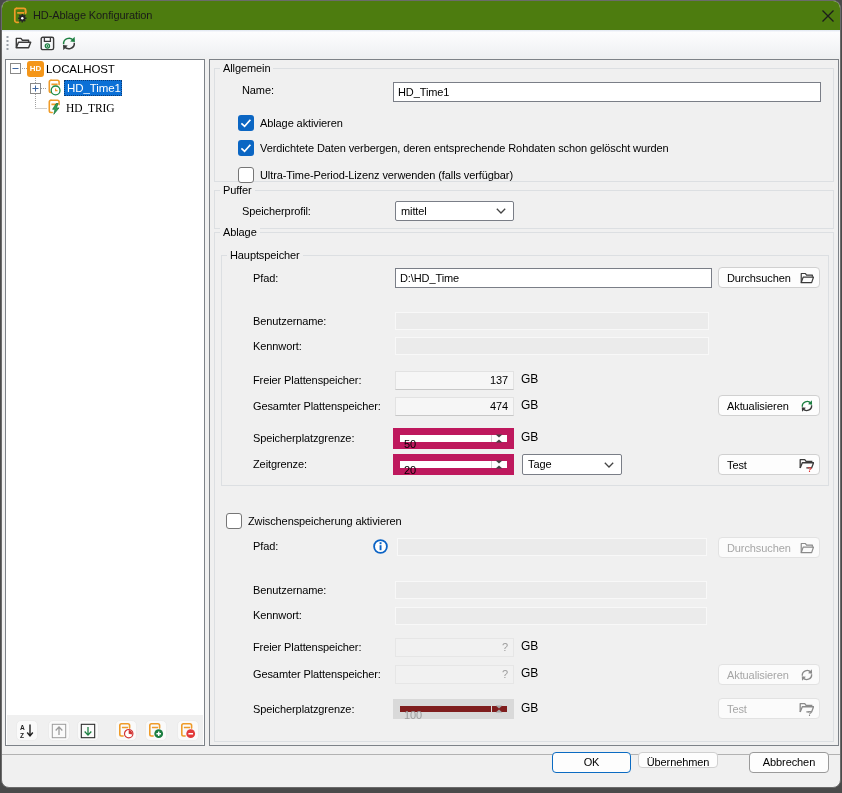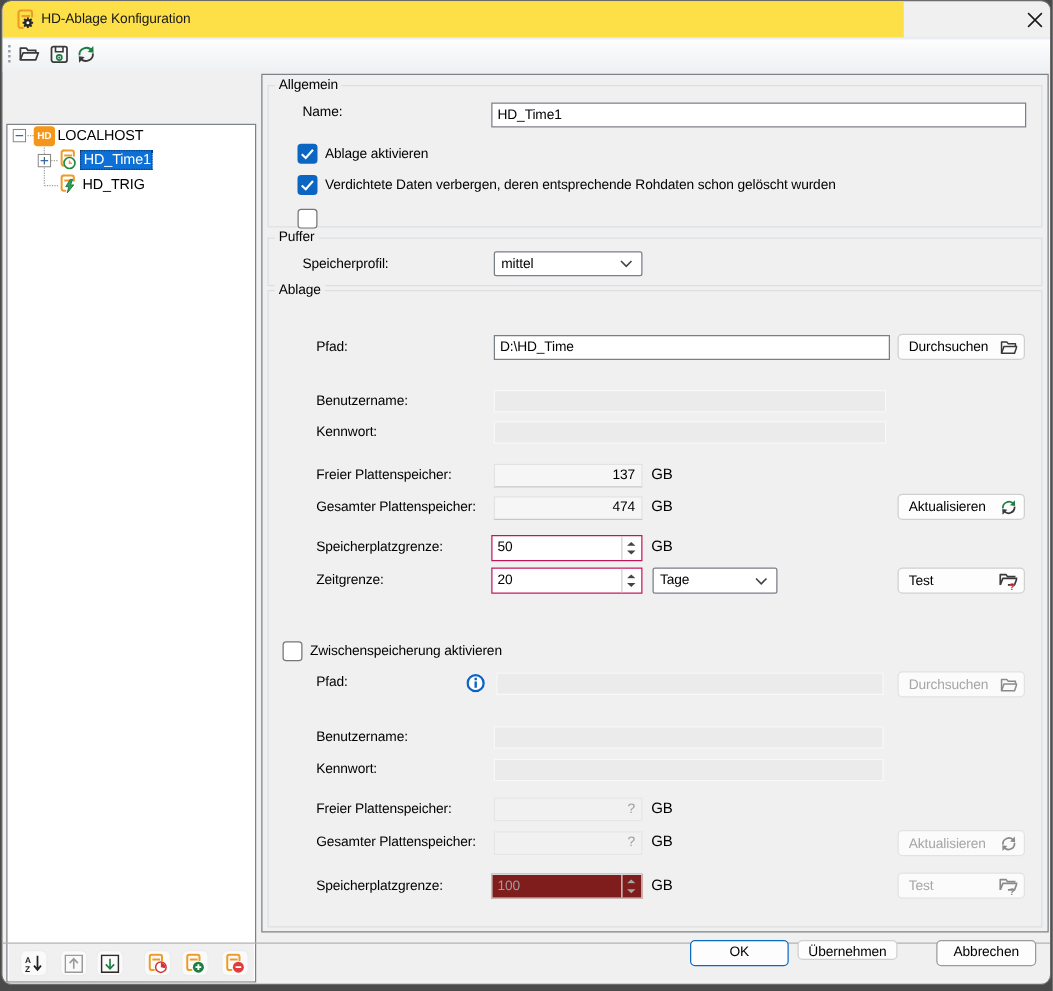--- a/index.html
+++ b/index.html
@@ -20,32 +20,32 @@
   .btn .bt { position:absolute; left:8px; top:50%; transform:translateY(-50%); white-space:nowrap; }
   .btn svg { position:absolute; right:5px; top:50%; transform:translateY(-50%); }
   .btn-dis { color:#a6a6a6; border-color:#e2e2e2; background:#fbfbfb; }
   .cb { position:absolute; width:16px; height:16px; border-radius:3px; }
   .cb.on { background:#0b66c3; }
   .cb.off { background:#fff; border:1px solid #767676; }
   .cbl { position:absolute; font-size:11px; letter-spacing:-0.1px; line-height:16px; color:#000; white-space:nowrap; }
   .combo { position:absolute; background:#fff; border:1px solid #7a7e87; border-radius:2px;
            font-size:11px; letter-spacing:-0.1px; color:#000; line-height:18px; padding:0 5px; }
   .combo svg { position:absolute; right:7px; top:50%; transform:translateY(-50%); }
-  .spin { position:absolute; background:#fff; border:1px solid #be185d; font-size:11px; letter-spacing:-0.1px; color:#000;
+  .spin { position:absolute; background:#fff; border:7px solid #be185d; font-size:11px; letter-spacing:-0.1px; color:#000;
           line-height:18px; padding:0 4px; }
   .spin .sp { position:absolute; right:0; top:0; bottom:0; width:16px; border-left:1px solid #cfcfcf; }
   .spin .sp svg { position:absolute; left:3px; }
   .tbtn { position:absolute; width:22px; height:21px; background:#fafafa; border:1px solid #ececec; border-radius:5px; }
   .tbtn svg { position:absolute; left:50%; top:50%; transform:translate(-50%,-50%); }
 </style>
 </head>
 <body>
 <div id="win">
 
-  <div class="abs" id="titlebar" style="left:0;top:0;width:721px;height:29px;background:#fde047;">
+  <div class="abs" id="titlebar" style="left:0;top:0;width:840px;height:29px;background:#4d7c0f;">
     <svg class="abs" style="left:11px;top:6px;" width="16" height="17" viewBox="0 0 16 17">
       <path d="M3.6 1.4 h7.2 a1.8 1.8 0 0 1 1.8 1.8 v3.2" fill="none" stroke="#ef9b28" stroke-width="1.7" stroke-linecap="round"></path>
       <path d="M12.6 3.4 v2.6" fill="none" stroke="#ef9b28" stroke-width="1.7"></path>
       <path d="M3.6 1.4 a1.8 1.8 0 0 0 -1.8 1.8 v10.3 a1.8 1.8 0 0 0 1.8 1.8 h1.6" fill="none" stroke="#ef9b28" stroke-width="1.7" stroke-linecap="round"></path>
       <line x1="4.2" y1="5.9" x2="11" y2="5.9" stroke="#ef9b28" stroke-width="1.7"></line>
       <g transform="translate(9.3,11.2)">
         <circle r="3.1" fill="#262626"></circle>
         <g stroke="#262626" stroke-width="1.5">
           <line x1="0" y1="-4.2" x2="0" y2="-2"></line>
             <line x1="0" y1="4.2" x2="0" y2="2"></line>
@@ -85,21 +85,21 @@
       <circle cx="7.4" cy="10" r="0.9" fill="#1c7f41"></circle>
     </svg>
     <svg class="abs" style="left:59px;top:6px;" width="16" height="15" viewBox="0 0 16 15">
       <path d="M2.6 8.3 a5.5 5.5 0 0 1 9.9 -3.8" fill="none" stroke="#1c7f41" stroke-width="1.5"></path>
       <path d="M13.6 0.8 l0.3 5.3 l-4.7 -0.6 z" fill="#1c7f41"></path>
       <path d="M13.3 6.7 a5.5 5.5 0 0 1 -9.9 3.8" fill="none" stroke="#3a3a3a" stroke-width="1.5"></path>
       <path d="M2.3 14.2 l-0.3 -5.3 l4.7 0.6 z" fill="#3a3a3a"></path>
     </svg>
   </div>
 
-  <div class="abs" id="leftpanel" style="left:3px;top:58px;width:200px;height:687px;background:#fff;border:1px solid #7d8288;margin-top:40px;">
+  <div class="abs" id="leftpanel" style="left:3px;top:58px;width:200px;height:687px;background:#fff;border:1px solid #7d8288;">
 
     <svg class="abs" style="left:0;top:0;" width="198" height="140" viewBox="0 0 198 140">
       <g stroke="#a0a0a0" stroke-width="1" stroke-dasharray="1 1" fill="none">
         <line x1="16" y1="8.5" x2="21.5" y2="8.5"></line>
         <line x1="29.5" y1="18" x2="29.5" y2="48.5"></line>
         <line x1="35" y1="28.5" x2="41" y2="28.5"></line>
         <line x1="29.5" y1="48.5" x2="41" y2="48.5"></line>
       </g>
     </svg>
 
@@ -127,21 +127,21 @@
     <div class="abs" style="left:58px;top:20px;width:58px;height:16px;background:#0c70d6;outline:1px dotted #0a3c77;outline-offset:-1px;">
       <div style="font-size:11.5px;letter-spacing:-0.1px;line-height:16px;color:#fff;padding-left:3px;">HD_Time1</div>
     </div>
 
     <svg class="abs" style="left:41px;top:39px;" width="18" height="19" viewBox="0 0 18 19">
       <path d="M4 1.3 h6.4 a1.7 1.7 0 0 1 1.7 1.7 v2.6" fill="none" stroke="#ef9b28" stroke-width="1.6" stroke-linecap="round"></path>
       <path d="M4 1.3 a1.7 1.7 0 0 0 -1.7 1.7 v8.8 a1.7 1.7 0 0 0 1.7 1.7 h1.2" fill="none" stroke="#ef9b28" stroke-width="1.6" stroke-linecap="round"></path>
       <line x1="4.4" y1="5.4" x2="10.6" y2="5.4" stroke="#ef9b28" stroke-width="1.6"></line>
       <path d="M9.2 4.5 L5.6 10.3 h2.4 L6.8 15.3 L12 8.9 H9.4 L11.2 4.5 z" fill="#2fa152" stroke="#17703a" stroke-width="0.7"></path>
     </svg>
-    <div class="abs" style="left:60px;top:40px;font-size:11.5px;letter-spacing:-0.1px;line-height:16px;color:#000;">HD_TRIG</div>
+    <div class="abs" style="left:60px;top:40px;font-size:11.5px;letter-spacing:-0.1px;line-height:16px;color:#000;font-family:Liberation Serif, serif;">HD_TRIG</div>
 
     <div class="abs" style="left:1px;top:655px;width:196px;height:30px;background:#f0f0f0;">
       <div class="tbtn" style="left:9px;top:5px;">
         <svg width="16" height="15" viewBox="0 0 16 15">
           <text x="1" y="6.5" font-size="6.6" font-weight="bold" fill="#222" font-family="Liberation Sans">A</text>
           <text x="1" y="14" font-size="6.6" font-weight="bold" fill="#222" font-family="Liberation Sans">Z</text>
           <path d="M11 1 v11 M8.2 9 l2.8 3.4 l2.8 -3.4" fill="none" stroke="#222" stroke-width="1.4"></path>
         </svg>
       </div>
       <div class="tbtn" style="left:41px;top:5px;">
@@ -192,33 +192,37 @@
   <div class="inp" style="left:391px;top:81px;width:428px;height:20px;">HD_Time1</div>
   <div class="cb on" style="left:236px;top:114px;"><svg width="16" height="16" viewBox="0 0 16 16">
         <path d="M3.4 8.4 L6.6 11.4 L12.4 4.8" fill="none" stroke="#fff" stroke-width="1.7"></path>
       </svg></div>
   <div class="cbl" style="left:258px;top:114px;text-align:center;">Ablage aktivieren</div>
   <div class="cb on" style="left:236px;top:139px;"><svg width="16" height="16" viewBox="0 0 16 16">
         <path d="M3.4 8.4 L6.6 11.4 L12.4 4.8" fill="none" stroke="#fff" stroke-width="1.7"></path>
       </svg></div>
   <div class="cbl" style="left:258px;top:139px;">Verdichtete Daten verbergen, deren entsprechende Rohdaten schon gelöscht wurden</div>
   <div class="cb off" style="left:236px;top:166px;"></div>
+  <div class="cbl" style="left:258px;top:166px;">Ultra-Time-Period-Lizenz verwenden (falls verfügbar)</div>
 
   <div class="grp" style="left:212px;top:189px;width:620px;height:39px;">
       <span class="t">Puffer</span>
     </div>
   <div class="lbl" style="left:240px;top:202px;">Speicherprofil:</div>
   <div class="combo" style="left:393px;top:200px;width:119px;height:20px;">mittel<svg width="10" height="6" viewBox="0 0 10 6">
         <path d="M0.8 0.8 L5 5 L9.2 0.8" fill="none" stroke="#444" stroke-width="1.3"></path>
       </svg></div>
 
   <div class="grp" style="left:212px;top:231px;width:620px;height:510px;">
       <span class="t">Ablage</span>
     </div>
 
+  <div class="grp" style="left:219px;top:254px;width:608px;height:231px;">
+      <span class="t">Hauptspeicher</span>
+    </div>
   <div class="lbl" style="left:251px;top:269px;">Pfad:</div>
   <div class="inp" style="left:393px;top:267px;width:317px;height:20px;">D:\HD_Time</div>
   <div class="btn" style="left:716px;top:266px;width:102px;height:21px;">
       <span class="bt">Durchsuchen</span>
     <svg width="14" height="12" viewBox="0 0 17 15">
         <path d="M1.3 13.3 V1.9 h5.2 l1.5 1.9 h7.2 v2.1" fill="none" stroke="#3a3a3a" stroke-width="1.5" stroke-linejoin="round"></path>
         <path d="M1.3 13.3 L3.7 6.4 h12.9 l-2.3 6.9 z" fill="none" stroke="#3a3a3a" stroke-width="1.5" stroke-linejoin="round"></path>
       </svg>
   </div>
   <div class="lbl" style="left:251px;top:312px;">Benutzername:</div>

